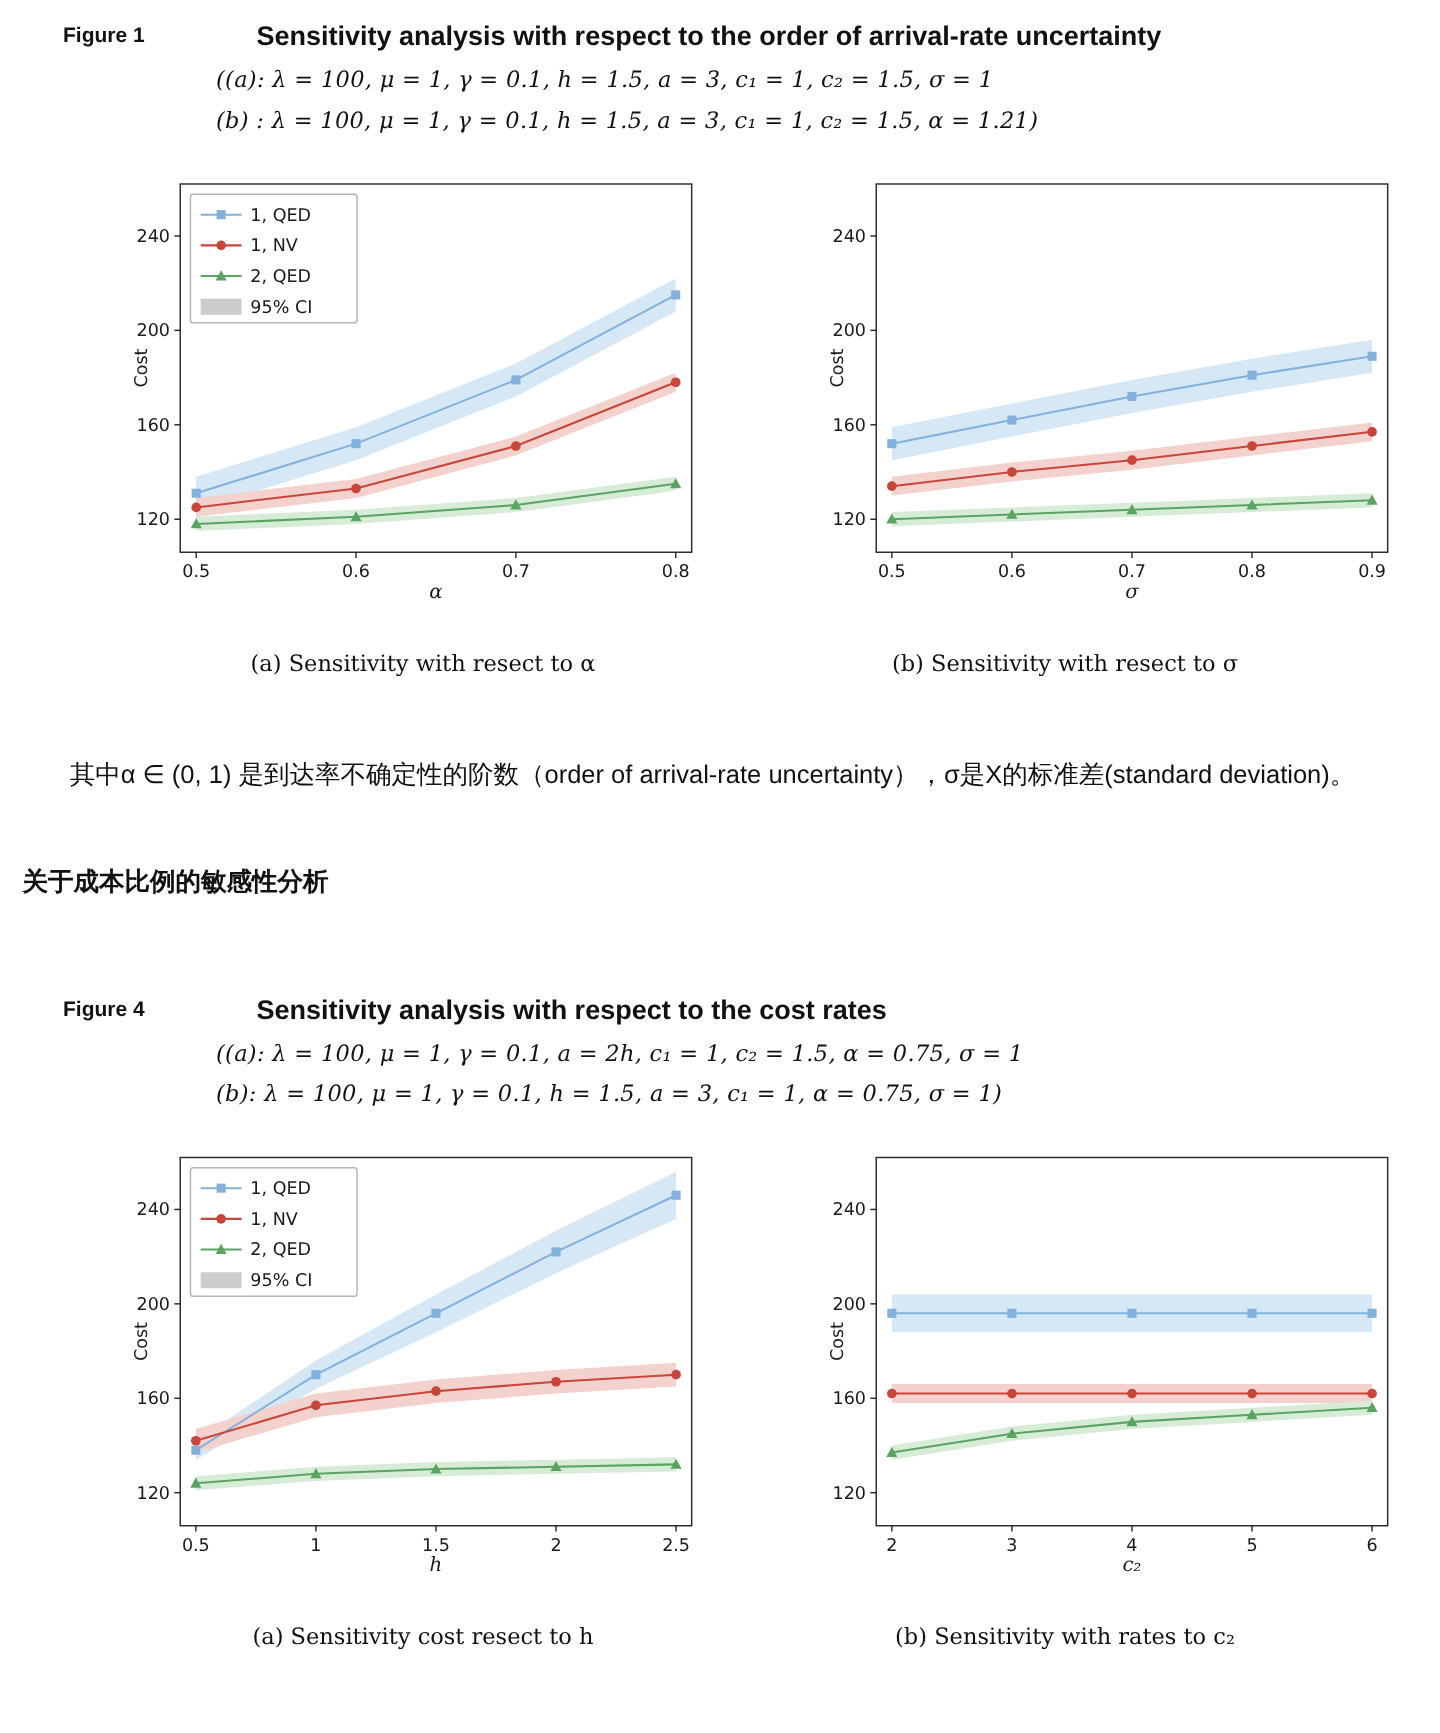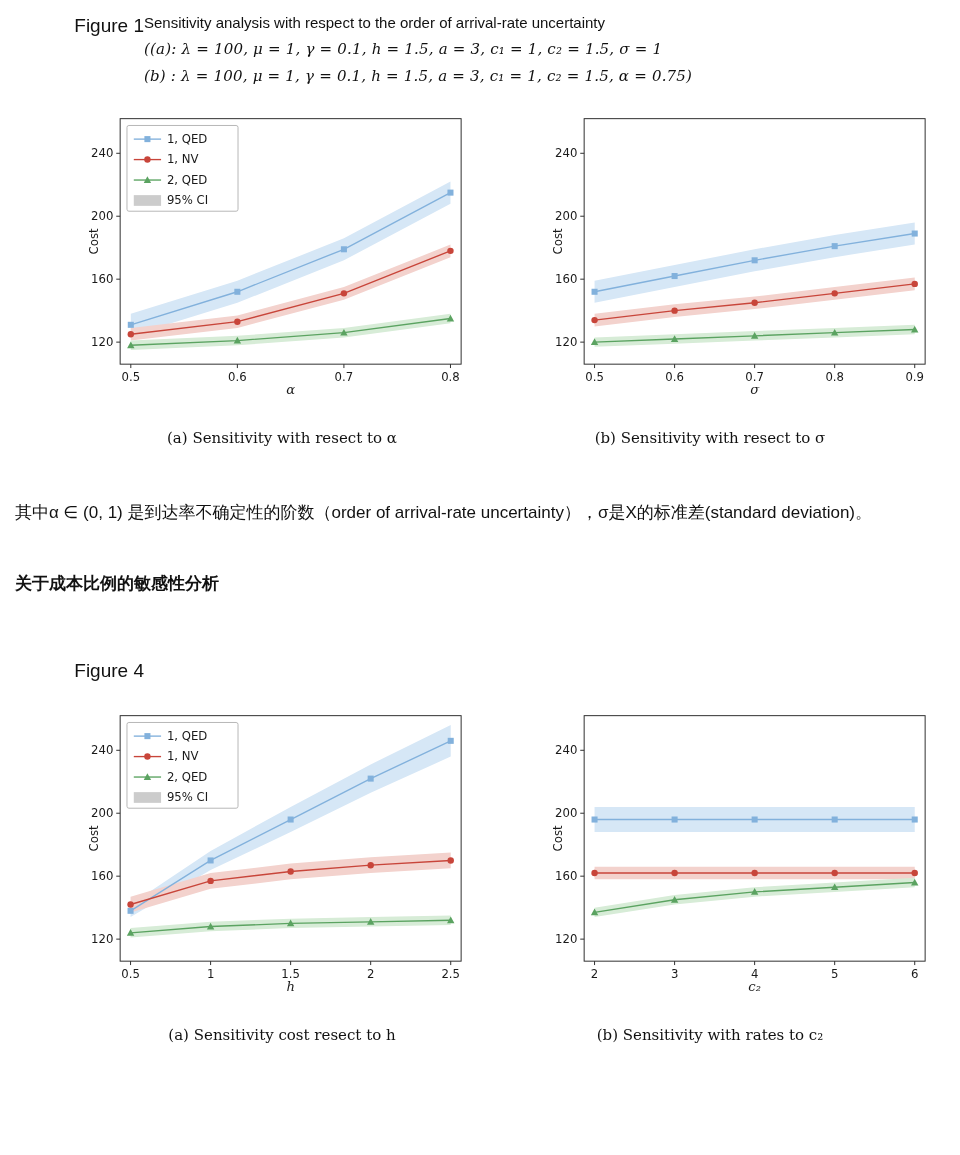--- a/index.html
+++ b/index.html
@@ -5,51 +5,51 @@
   html,body{margin:0;padding:0;}
   body{
     width:960px;height:1155px;background:#ffffff;overflow:hidden;
     font-family:"Liberation Sans","DejaVu Sans",sans-serif;color:#111;
   }
   .page{position:relative;width:960px;height:1155px;}
   .fig-block{margin:0 30px 0 42px;}
   #figure1-block{padding-top:14px;}
   #figure2-block{margin-top:64px;}
   .fig-header{display:flex;align-items:flex-start;}
-  .fig-label{flex:0 0 102px;font-weight:400;font-size:19px;padding-top:1px;text-align:right;}
+  .fig-label{flex:0 0 102px;font-weight:700;font-size:14px;padding-top:1px;}
   .fig-body{flex:1;}
-  .fig-title{font-weight:400;font-size:15px;}
+  .fig-title{font-weight:700;font-size:18px;margin-left:27px;}
   .fig-params{
     font-family:"DejaVu Serif","Liberation Serif",serif;
     font-weight:400;font-style:italic;font-size:15px;margin-top:9px;letter-spacing:.2px;
   }
   .charts-row{display:flex;gap:86px;margin:26px 0 0 46px;}
   .chart{width:388px;height:292px;display:block;}
   .captions-row{display:flex;gap:40px;margin:26px 0 0 46px;}
   .caption{width:388px;text-align:center;font-family:"DejaVu Serif","Liberation Serif",serif;font-size:15px;color:#111;}
-  .body-text{margin:52px 25px 0 15px;font-size:17px;line-height:1.7;}
+  .body-text{margin:52px 25px 0 15px;font-size:17px;line-height:1.7;text-align:center;}
   .section-heading{margin:44px 0 0 15px;font-size:17px;font-weight:700;}
   
   .tick{font:12px "DejaVu Sans","Liberation Sans",sans-serif;fill:#1a1a1a;}
   .xlabel{font:italic 13.5px "DejaVu Serif","Liberation Serif",serif;fill:#1a1a1a;}
   .ylabel{font:12px "DejaVu Sans","Liberation Sans",sans-serif;fill:#1a1a1a;}
   .legend-label{font:12px "DejaVu Sans","Liberation Sans",sans-serif;fill:#1a1a1a;}
 </style>
 </head>
 <body>
 
 <div class="page">
 
   <section class="fig-block" id="figure1-block">
     <div class="fig-header">
       <span class="fig-label">Figure 1</span>
       <div class="fig-body">
         <div class="fig-title">Sensitivity analysis with respect to the order of arrival-rate uncertainty</div>
         <div class="fig-params">((a): λ = 100, μ = 1, γ = 0.1, h = 1.5, a = 3, c₁ = 1, c₂ = 1.5, σ = 1</div>
-        <div class="fig-params">(b) : λ = 100, μ = 1, γ = 0.1, h = 1.5, a = 3, c₁ = 1, c₂ = 1.5, α = 0.75)</div>
+        <div class="fig-params">(b) : λ = 100, μ = 1, γ = 0.1, h = 1.5, a = 3, c₁ = 1, c₂ = 1.5, α = 1.21)</div>
       </div>
     </div>
     <div class="charts-row">
       <svg class="chart" id="chart0" width="388" height="292" viewBox="0 0 388 292">
           <polygon points="43.93750000000001,204.3076923076923 153.31249999999994,170.3846153846154 262.6874999999999,126.76923076923077 372.0625,68.61538461538461 372.0625,91.23076923076923 262.6874999999999,149.38461538461536 153.31249999999994,193 43.93750000000001,226.9230769230769" fill="#d6e7f6"></polygon>
           <polygon points="43.93750000000001,218.84615384615384 153.31249999999994,205.92307692307693 262.6874999999999,176.84615384615384 372.0625,133.23076923076923 372.0625,146.15384615384616 262.6874999999999,189.76923076923077 153.31249999999994,218.84615384615384 43.93750000000001,231.76923076923077" fill="#f3d2cd"></polygon>
           <polygon points="43.93750000000001,231.76923076923077 153.31249999999994,226.9230769230769 262.6874999999999,218.84615384615384 372.0625,204.3076923076923 372.0625,214 262.6874999999999,228.53846153846155 153.31249999999994,236.61538461538464 43.93750000000001,241.46153846153845" fill="#d7ecd7"></polygon>
           <polyline points="43.93750000000001,215.6153846153846 153.31249999999994,181.6923076923077 262.6874999999999,138.07692307692307 372.0625,79.92307692307692" fill="none" stroke="#82b1dc" stroke-width="1.4"></polyline>
           <rect x="40.837500000000006" y="212.51538461538462" width="6.2" height="6.2" fill="#82b1dc"></rect>
           <rect x="150.21249999999995" y="178.5923076923077" width="6.2" height="6.2" fill="#82b1dc"></rect>
@@ -148,20 +148,25 @@
     </div>
   </section>
 
   <p class="body-text">其中α ∈ (0, 1) 是到达率不确定性的阶数（order of arrival-rate uncertainty），σ是X的标准差(standard deviation)。</p>
 
   <h3 class="section-heading">关于成本比例的敏感性分析</h3>
 
   <section class="fig-block" id="figure2-block">
     <div class="fig-header">
       <span class="fig-label">Figure 4</span>
+      <div class="fig-body">
+        <div class="fig-title">Sensitivity analysis with respect to the cost rates</div>
+        <div class="fig-params">((a): λ = 100, μ = 1, γ = 0.1, a = 2h, c₁ = 1, c₂ = 1.5, α = 0.75, σ = 1</div>
+        <div class="fig-params">(b): λ = 100, μ = 1, γ = 0.1, h = 1.5, a = 3, c₁ = 1, α = 0.75, σ = 1)</div>
+      </div>
     </div>
     <div class="charts-row">
       <svg class="chart" id="chart2" width="388" height="292" viewBox="0 0 388 292">
           <polygon points="43.68075117370892,197.84615384615387 125.84037558685446,142.92307692307693 208,97.6923076923077 290.15962441314554,54.07692307692307 372.3192488262911,13.692307692307693 372.3192488262911,46 290.15962441314554,83.15384615384615 208,123.53846153846153 125.84037558685446,162.3076923076923 43.68075117370892,210.76923076923077" fill="#d6e7f6"></polygon>
           <polygon points="43.68075117370892,189.76923076923077 125.84037558685446,165.53846153846155 208,155.84615384615384 290.15962441314554,149.38461538461536 372.3192488262911,144.53846153846155 372.3192488262911,160.6923076923077 290.15962441314554,165.53846153846155 208,172 125.84037558685446,181.6923076923077 43.68075117370892,205.92307692307693" fill="#f3d2cd"></polygon>
           <polygon points="43.68075117370892,222.0769230769231 125.84037558685446,215.6153846153846 208,212.38461538461536 290.15962441314554,210.76923076923077 372.3192488262911,209.15384615384616 372.3192488262911,218.84615384615384 290.15962441314554,220.46153846153845 208,222.0769230769231 125.84037558685446,225.3076923076923 43.68075117370892,231.76923076923077" fill="#d7ecd7"></polygon>
           <polyline points="43.68075117370892,204.3076923076923 125.84037558685446,152.6153846153846 208,110.61538461538461 290.15962441314554,68.61538461538461 372.3192488262911,29.846153846153847" fill="none" stroke="#82b1dc" stroke-width="1.4"></polyline>
           <rect x="40.58075117370892" y="201.2076923076923" width="6.2" height="6.2" fill="#82b1dc"></rect>
           <rect x="122.74037558685447" y="149.51538461538462" width="6.2" height="6.2" fill="#82b1dc"></rect>
           <rect x="204.9" y="107.51538461538462" width="6.2" height="6.2" fill="#82b1dc"></rect>

